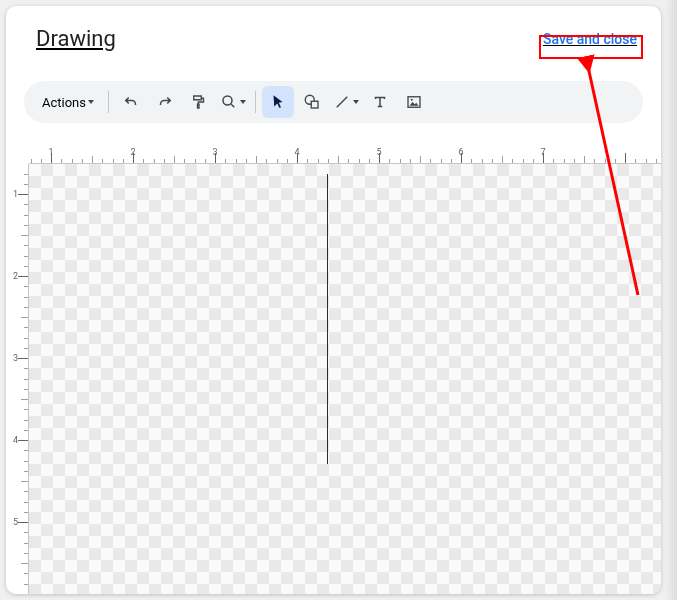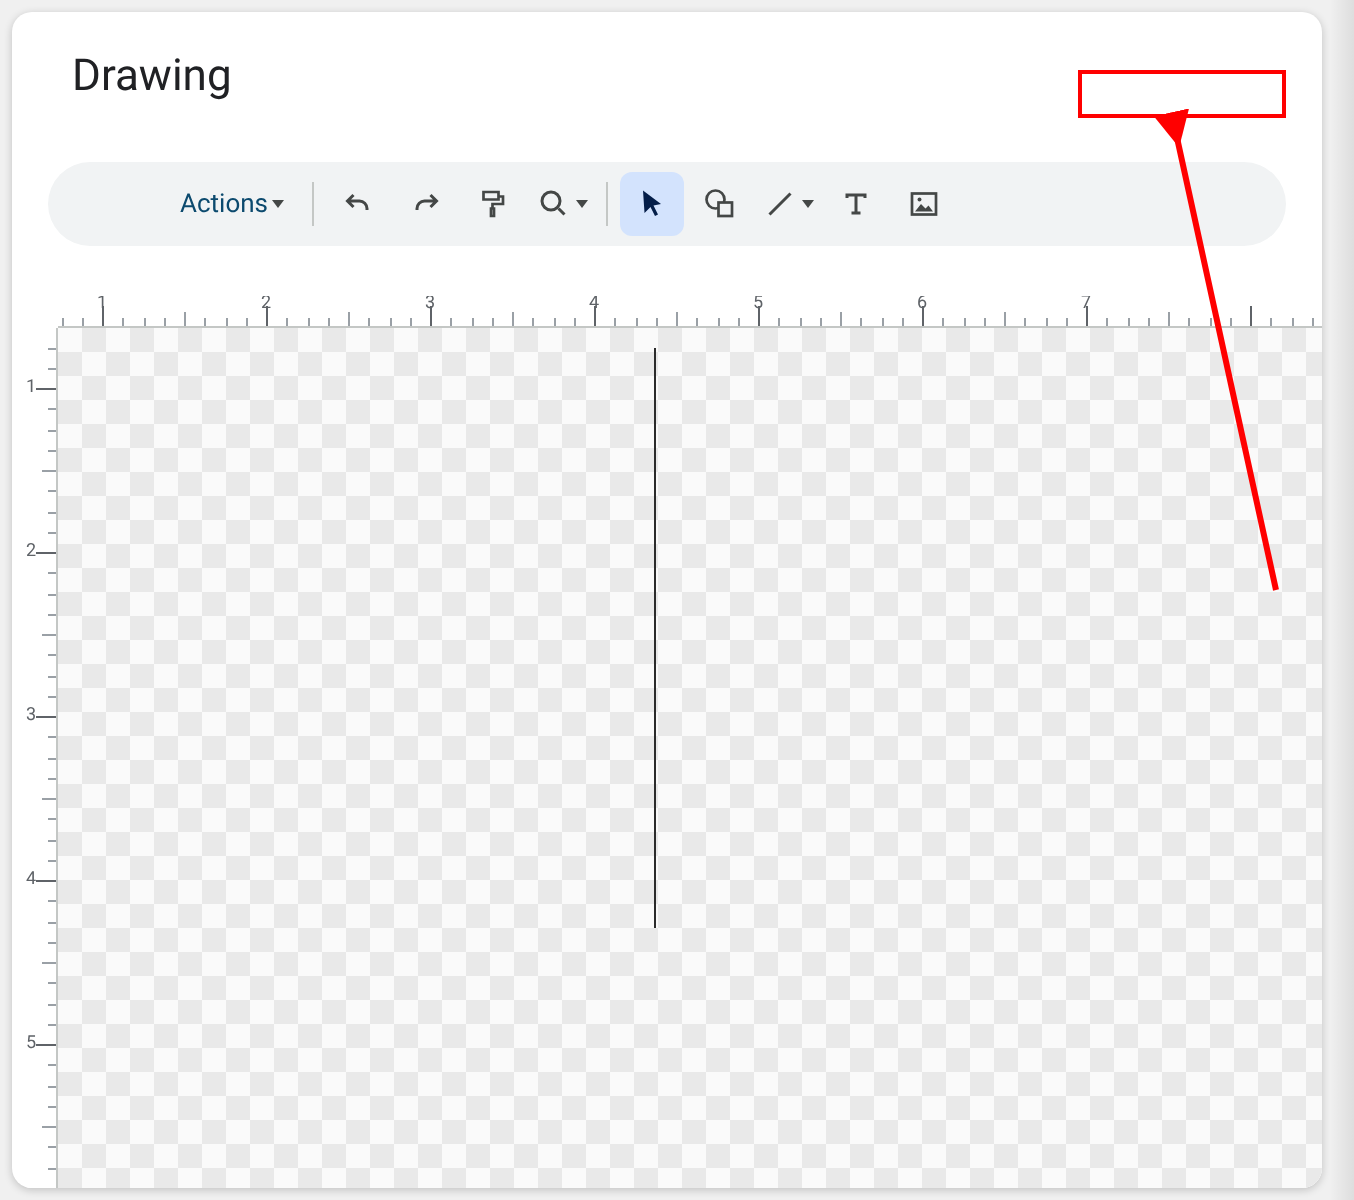--- a/index.html
+++ b/index.html
@@ -20,20 +20,21 @@
       background: #fff;
       border-radius: 10px;
       box-shadow: 0 1px 4px rgba(0,0,0,0.2);
       overflow: hidden;
     }
     .header {
       display: flex;
       align-items: center;
       padding: 20px 20px 10px 30px;
       gap: 10px;
+      text-decoration: underline;
     }
     .title {
       font-size: 22px;
       color: #202124;
       font-weight: 400;
       flex: 0 0 auto;
     }
     .spacer { flex: 1; }
     .autosave {
       font-size: 13px;
@@ -62,24 +63,23 @@
       display: flex;
       align-items: center;
       justify-content: center;
       border-radius: 4px;
       cursor: pointer;
       color: #444746;
       position: relative;
     }
     .actions-btn {
       font-size: 13px;
-      color: #0c4a6e;
+      color: #000000;
       padding: 0 8px;
       gap: 0;
-      margin-left: 48px;
     }
     .divider {
       width: 1px;
       height: 22px;
       background: #c4c7c5;
       margin: 0 4px;
     }
     .tbtn.active {
       background: #d3e3fd;
       border-radius: 6px;
@@ -168,20 +168,21 @@
     }
   </style>
 </head>
 <body>
 
 <div class="dialog">
 
   <div class="header">
     <div class="title">Drawing</div>
     <div class="spacer"></div>
+    <div class="save-close">Save and close</div>
   </div>
 
   <div class="toolbar">
     <div class="tbtn actions-btn">
       <span>Actions</span>
       <span class="caret"></span>
     </div>
     <div class="divider"></div>
 
     <div class="tbtn">

